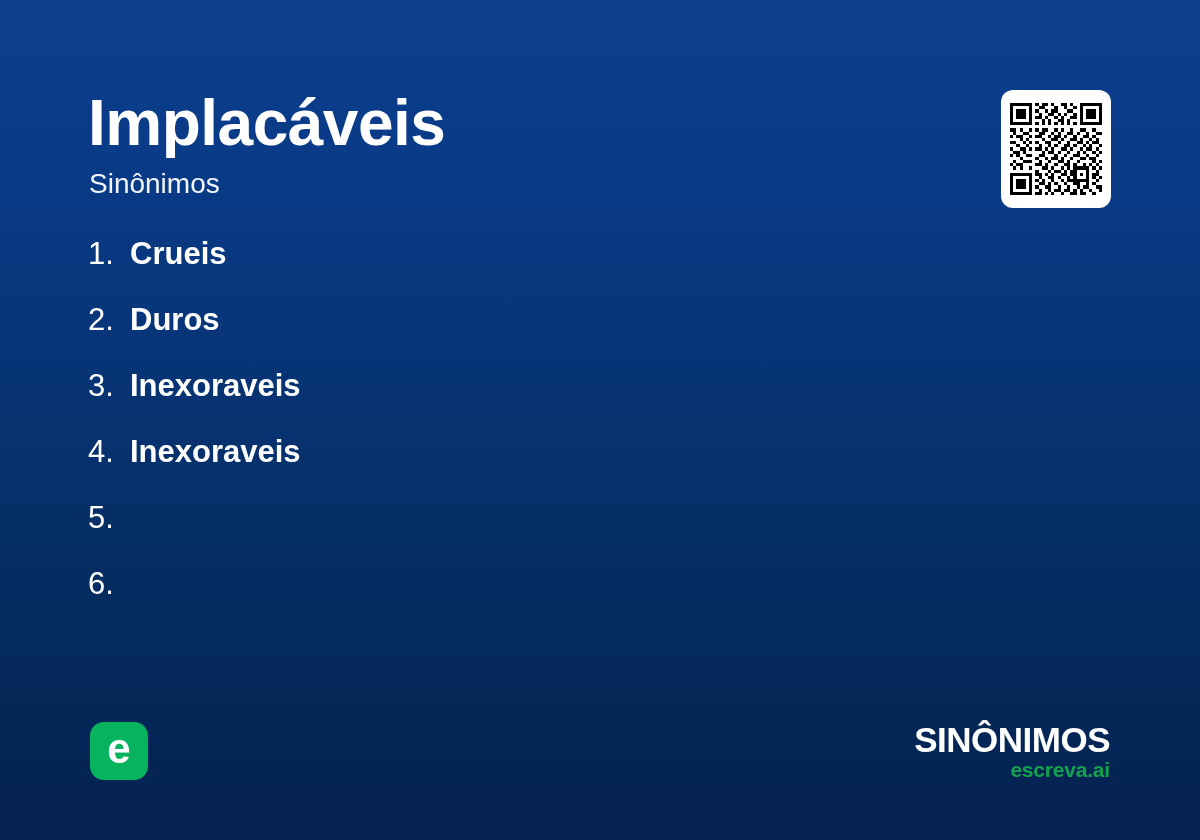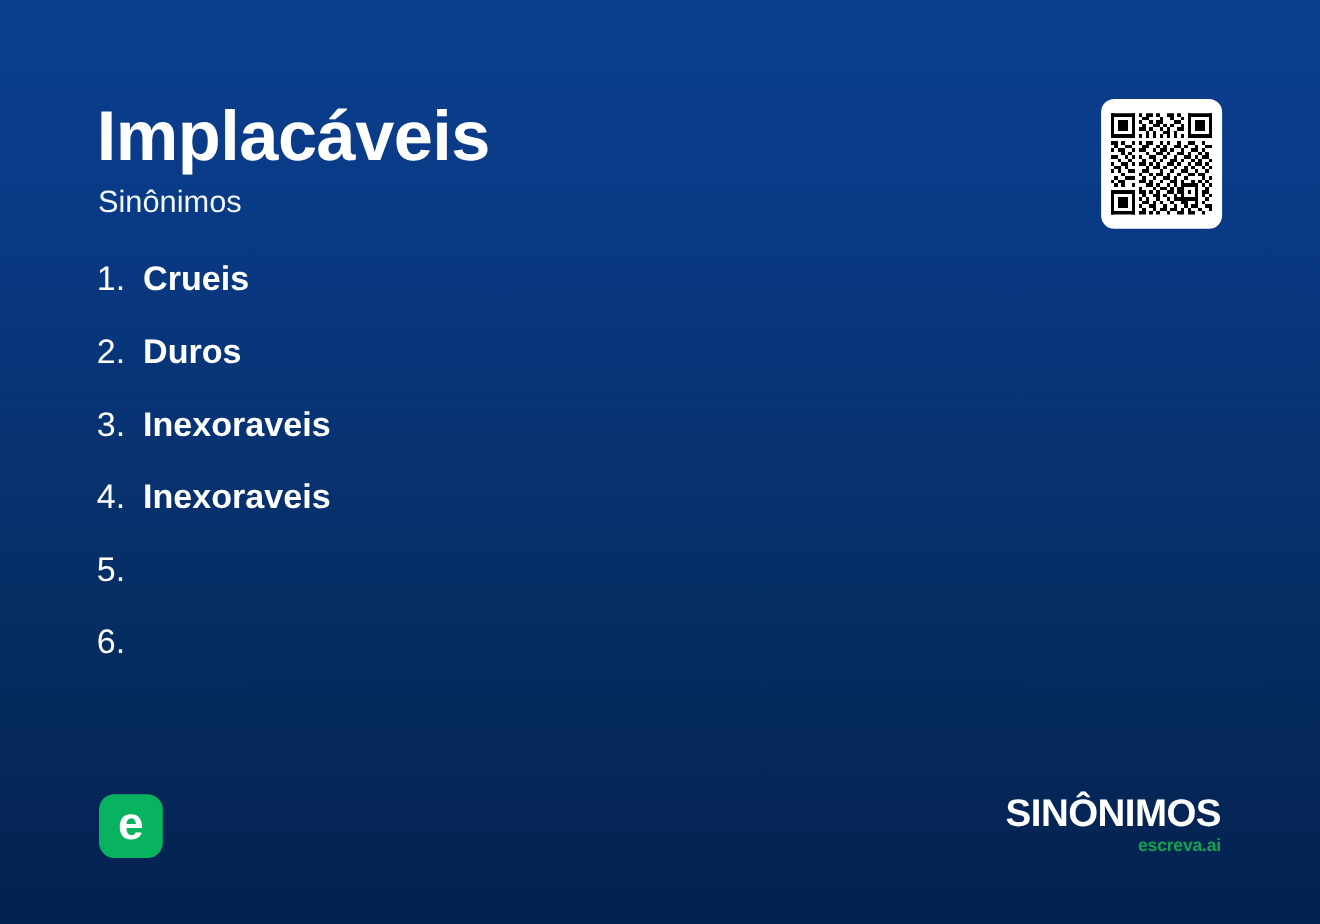--- a/index.html
+++ b/index.html
@@ -132,21 +132,21 @@
     display: block;
     font-size: 35px;
     line-height: 36px;
     font-weight: 800;
     letter-spacing: -0.5px;
     color: #ffffff;
   }
   .brand-logo .tag {
     display: block;
     margin-top: 1px;
-    font-size: 16px;
+    font-size: 21px;
     line-height: 22px;
     font-weight: 800;
     letter-spacing: -0.2px;
     color: #13a34f;
   }
 </style>
 </head>
 <body>
 
 <div class="card">

